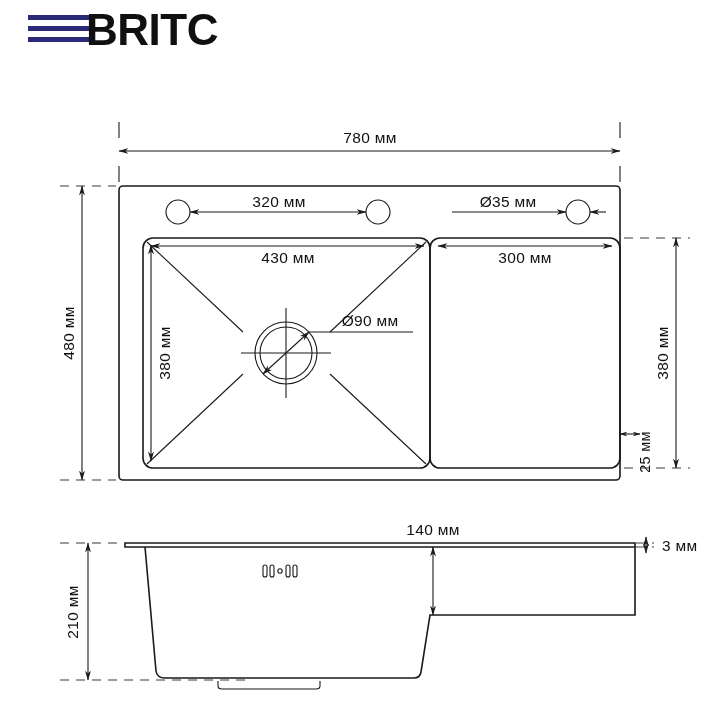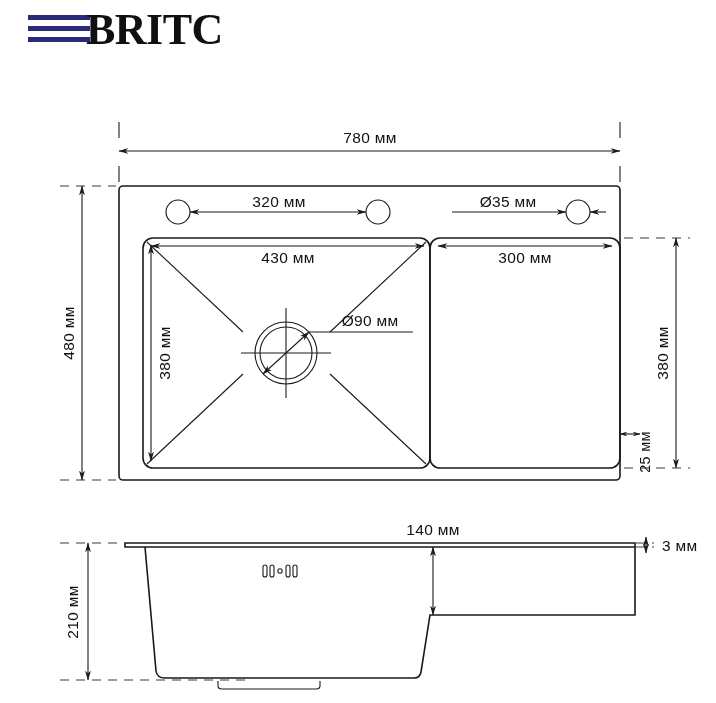--- a/index.html
+++ b/index.html
@@ -17,21 +17,21 @@
   #logo{position:absolute;left:28px;top:8px;width:250px;height:46px;}
   #logo .bars{position:absolute;left:0;top:6px;width:62px;height:32px;}
   #logo .bars i{display:block;position:absolute;left:0;width:62px;height:5px;background:#2a2a78;}
   #logo .bars i:nth-child(1){top:1px;}
   #logo .bars i:nth-child(2){top:12px;}
   #logo .bars i:nth-child(3){top:23px;}
   #logo .word{
     position:absolute;left:58px;top:-3px;
     font-size:44px;font-weight:700;letter-spacing:-0.5px;
     color:#101010;line-height:50px;
-    font-family:Liberation Serif, serif;
+    font-family:Liberation Sans, sans-serif;
   }
 
   
   #drawing{position:absolute;left:0;top:0;width:716px;height:703px;}
   .ln{stroke:#1a1a1a;fill:none;}
   .thin{stroke-width:1.1;}
   .thick{stroke-width:1.6;}
   .dash{stroke:#3b3b3b;stroke-width:1.1;stroke-dasharray:9 7;fill:none;}
   .dimtxt{
     font-family:"Liberation Sans", sans-serif;

